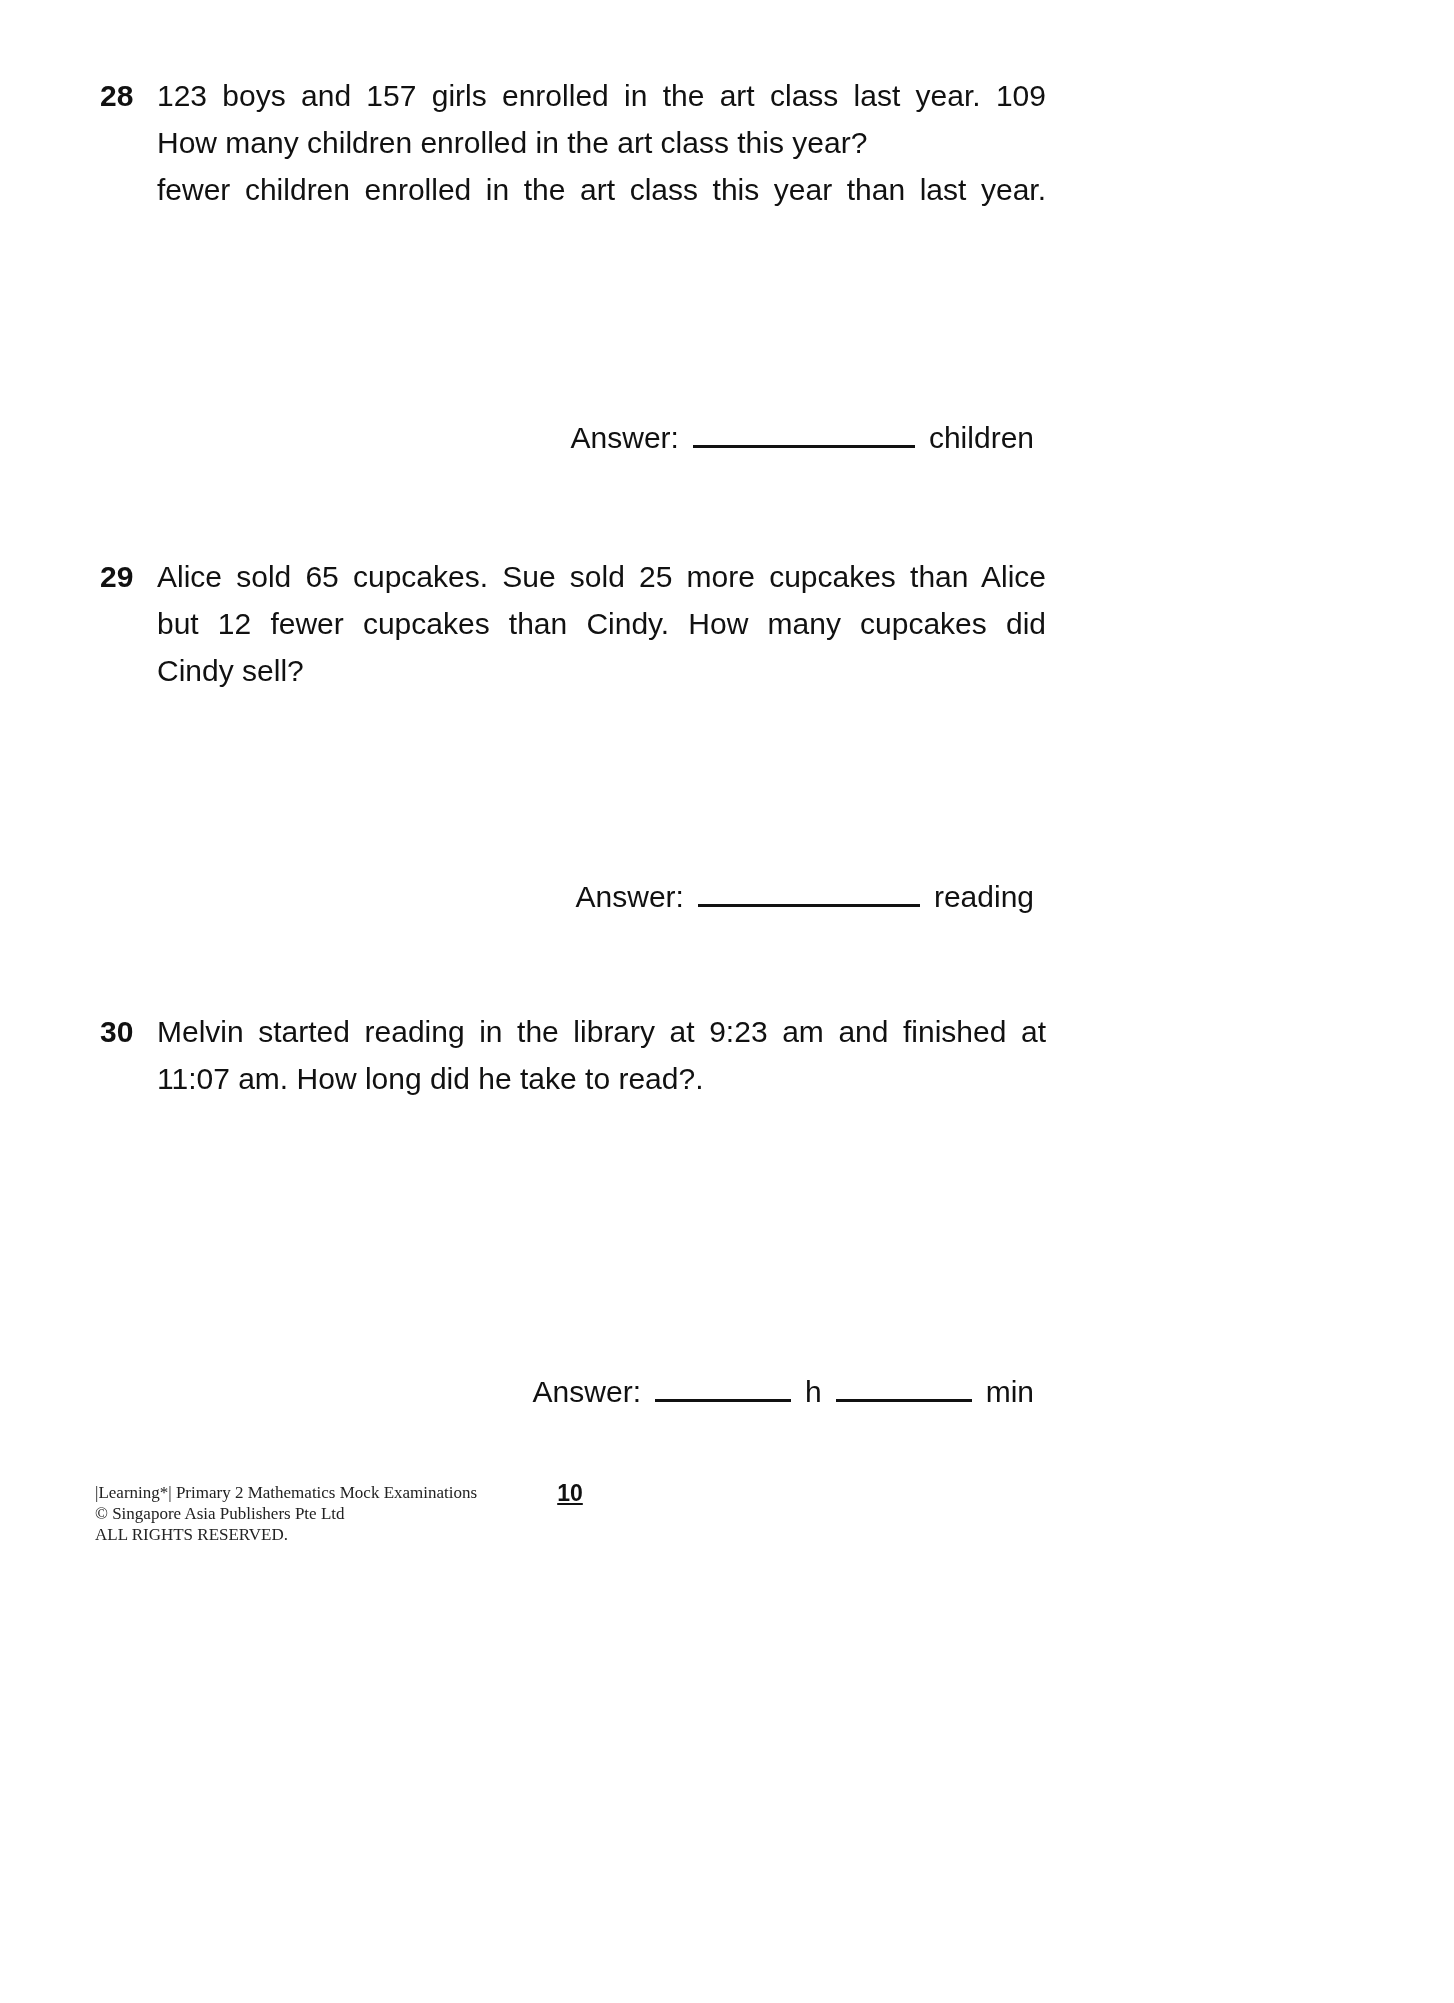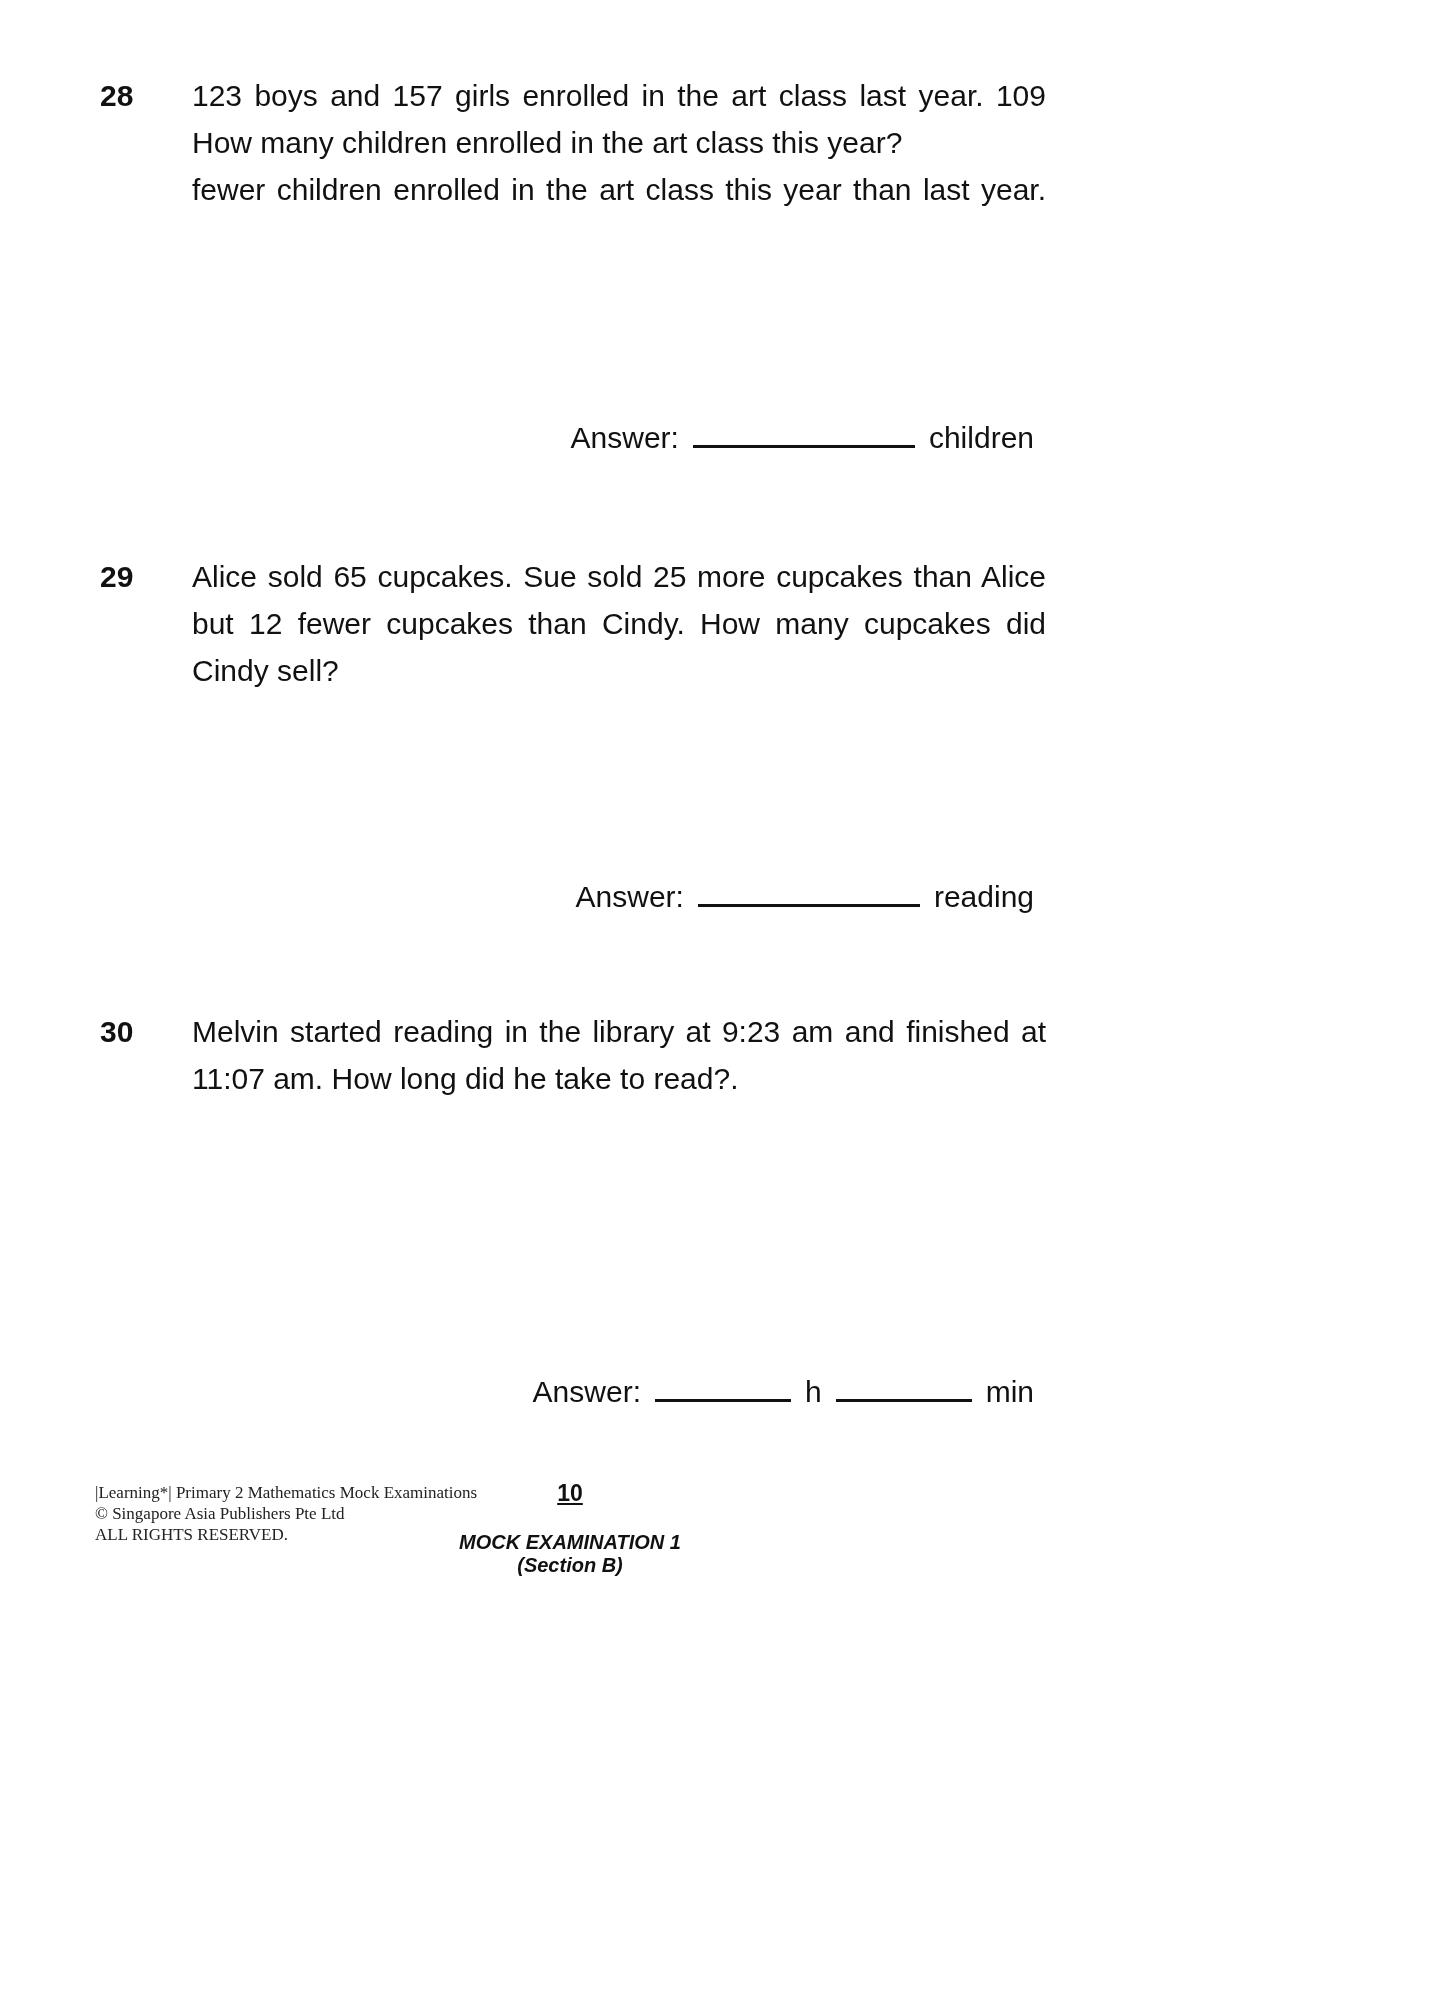--- a/index.html
+++ b/index.html
@@ -18,21 +18,20 @@
     overflow: hidden;
   }
   .question {
     position: absolute;
     left: 100px;
     width: 946px;
     display: flex;
     align-items: flex-start;
     font-size: 30px;
     line-height: 47px;
-    gap: 35px;
   }
   .qnum {
     width: 57px;
     flex: 0 0 57px;
     font-weight: bold;
   }
   .qtext {
     flex: 1;
   }
   .qline {
@@ -140,16 +139,15 @@
   </div>
 
   <div class="footer-left">
     <div>|Learning*| Primary 2 Mathematics Mock Examinations</div>
     <div>© Singapore Asia Publishers Pte Ltd</div>
     <div>ALL RIGHTS RESERVED.</div>
   </div>
 
   <div class="footer-center">
     <div class="footer-page-num">10</div>
-    <div class="footer-caption">MOCK EXAMINATION 1 (Section B)</div>
   </div>
 
 </div>
 
 </body></html>

